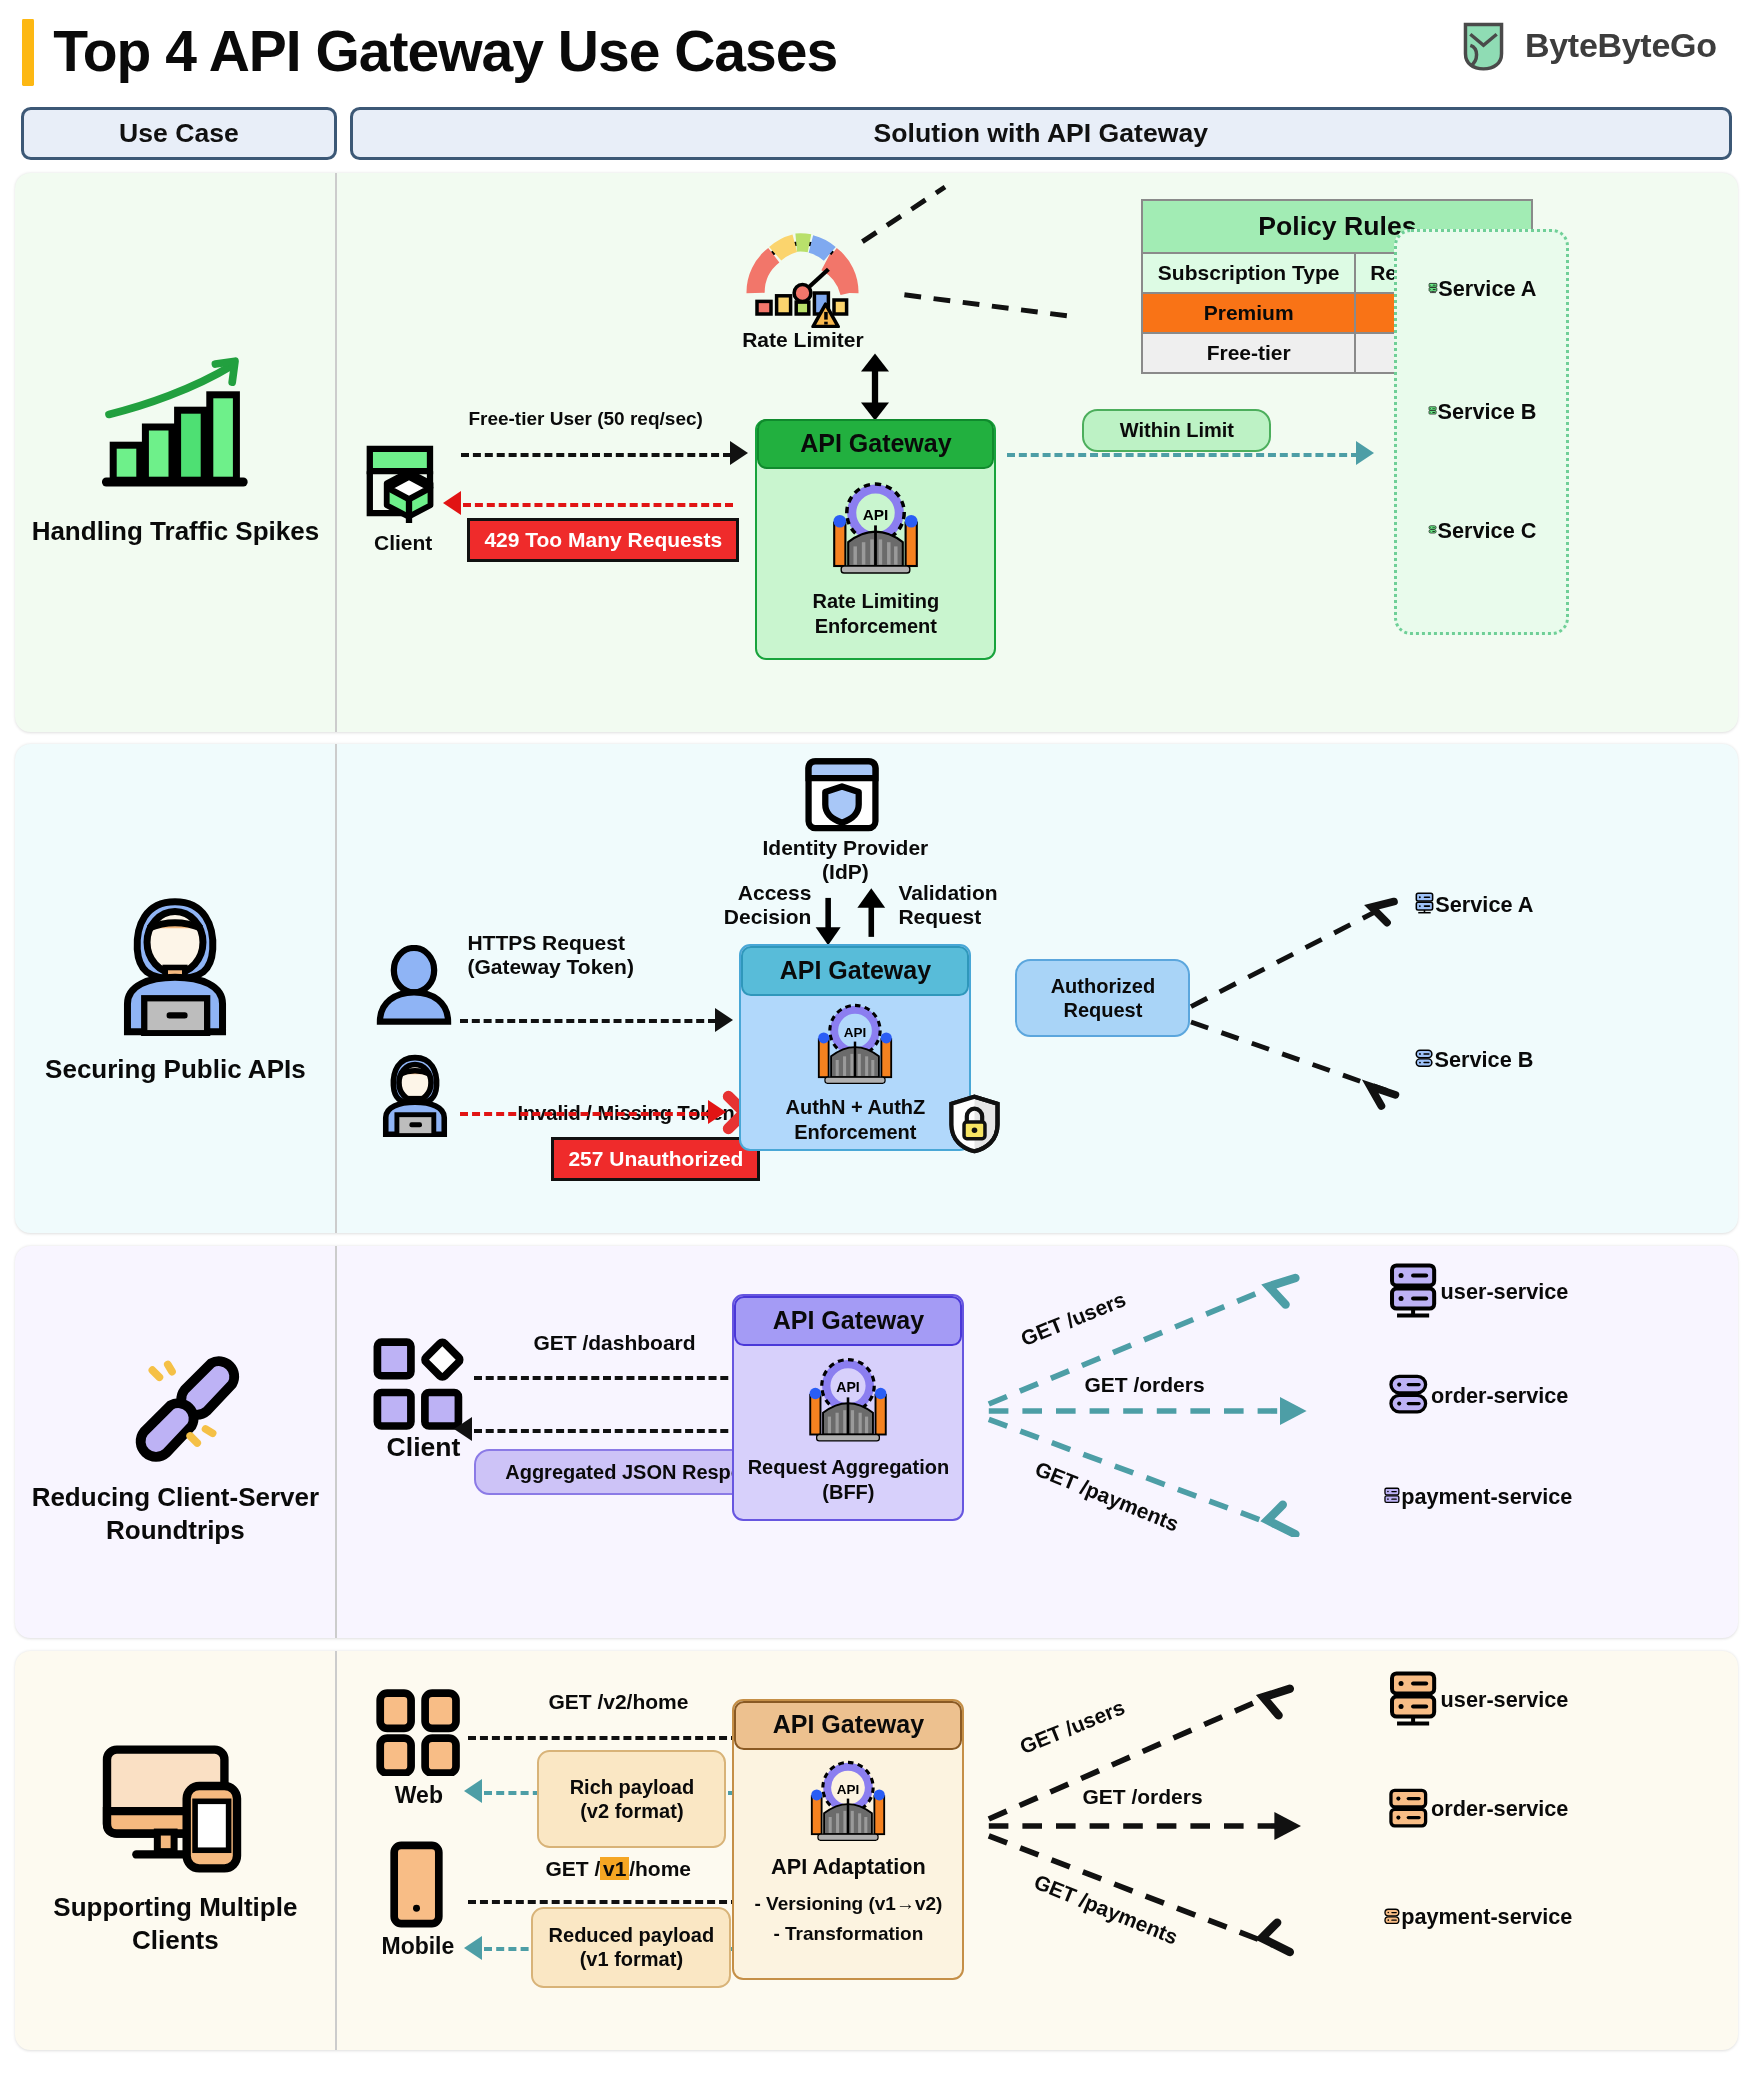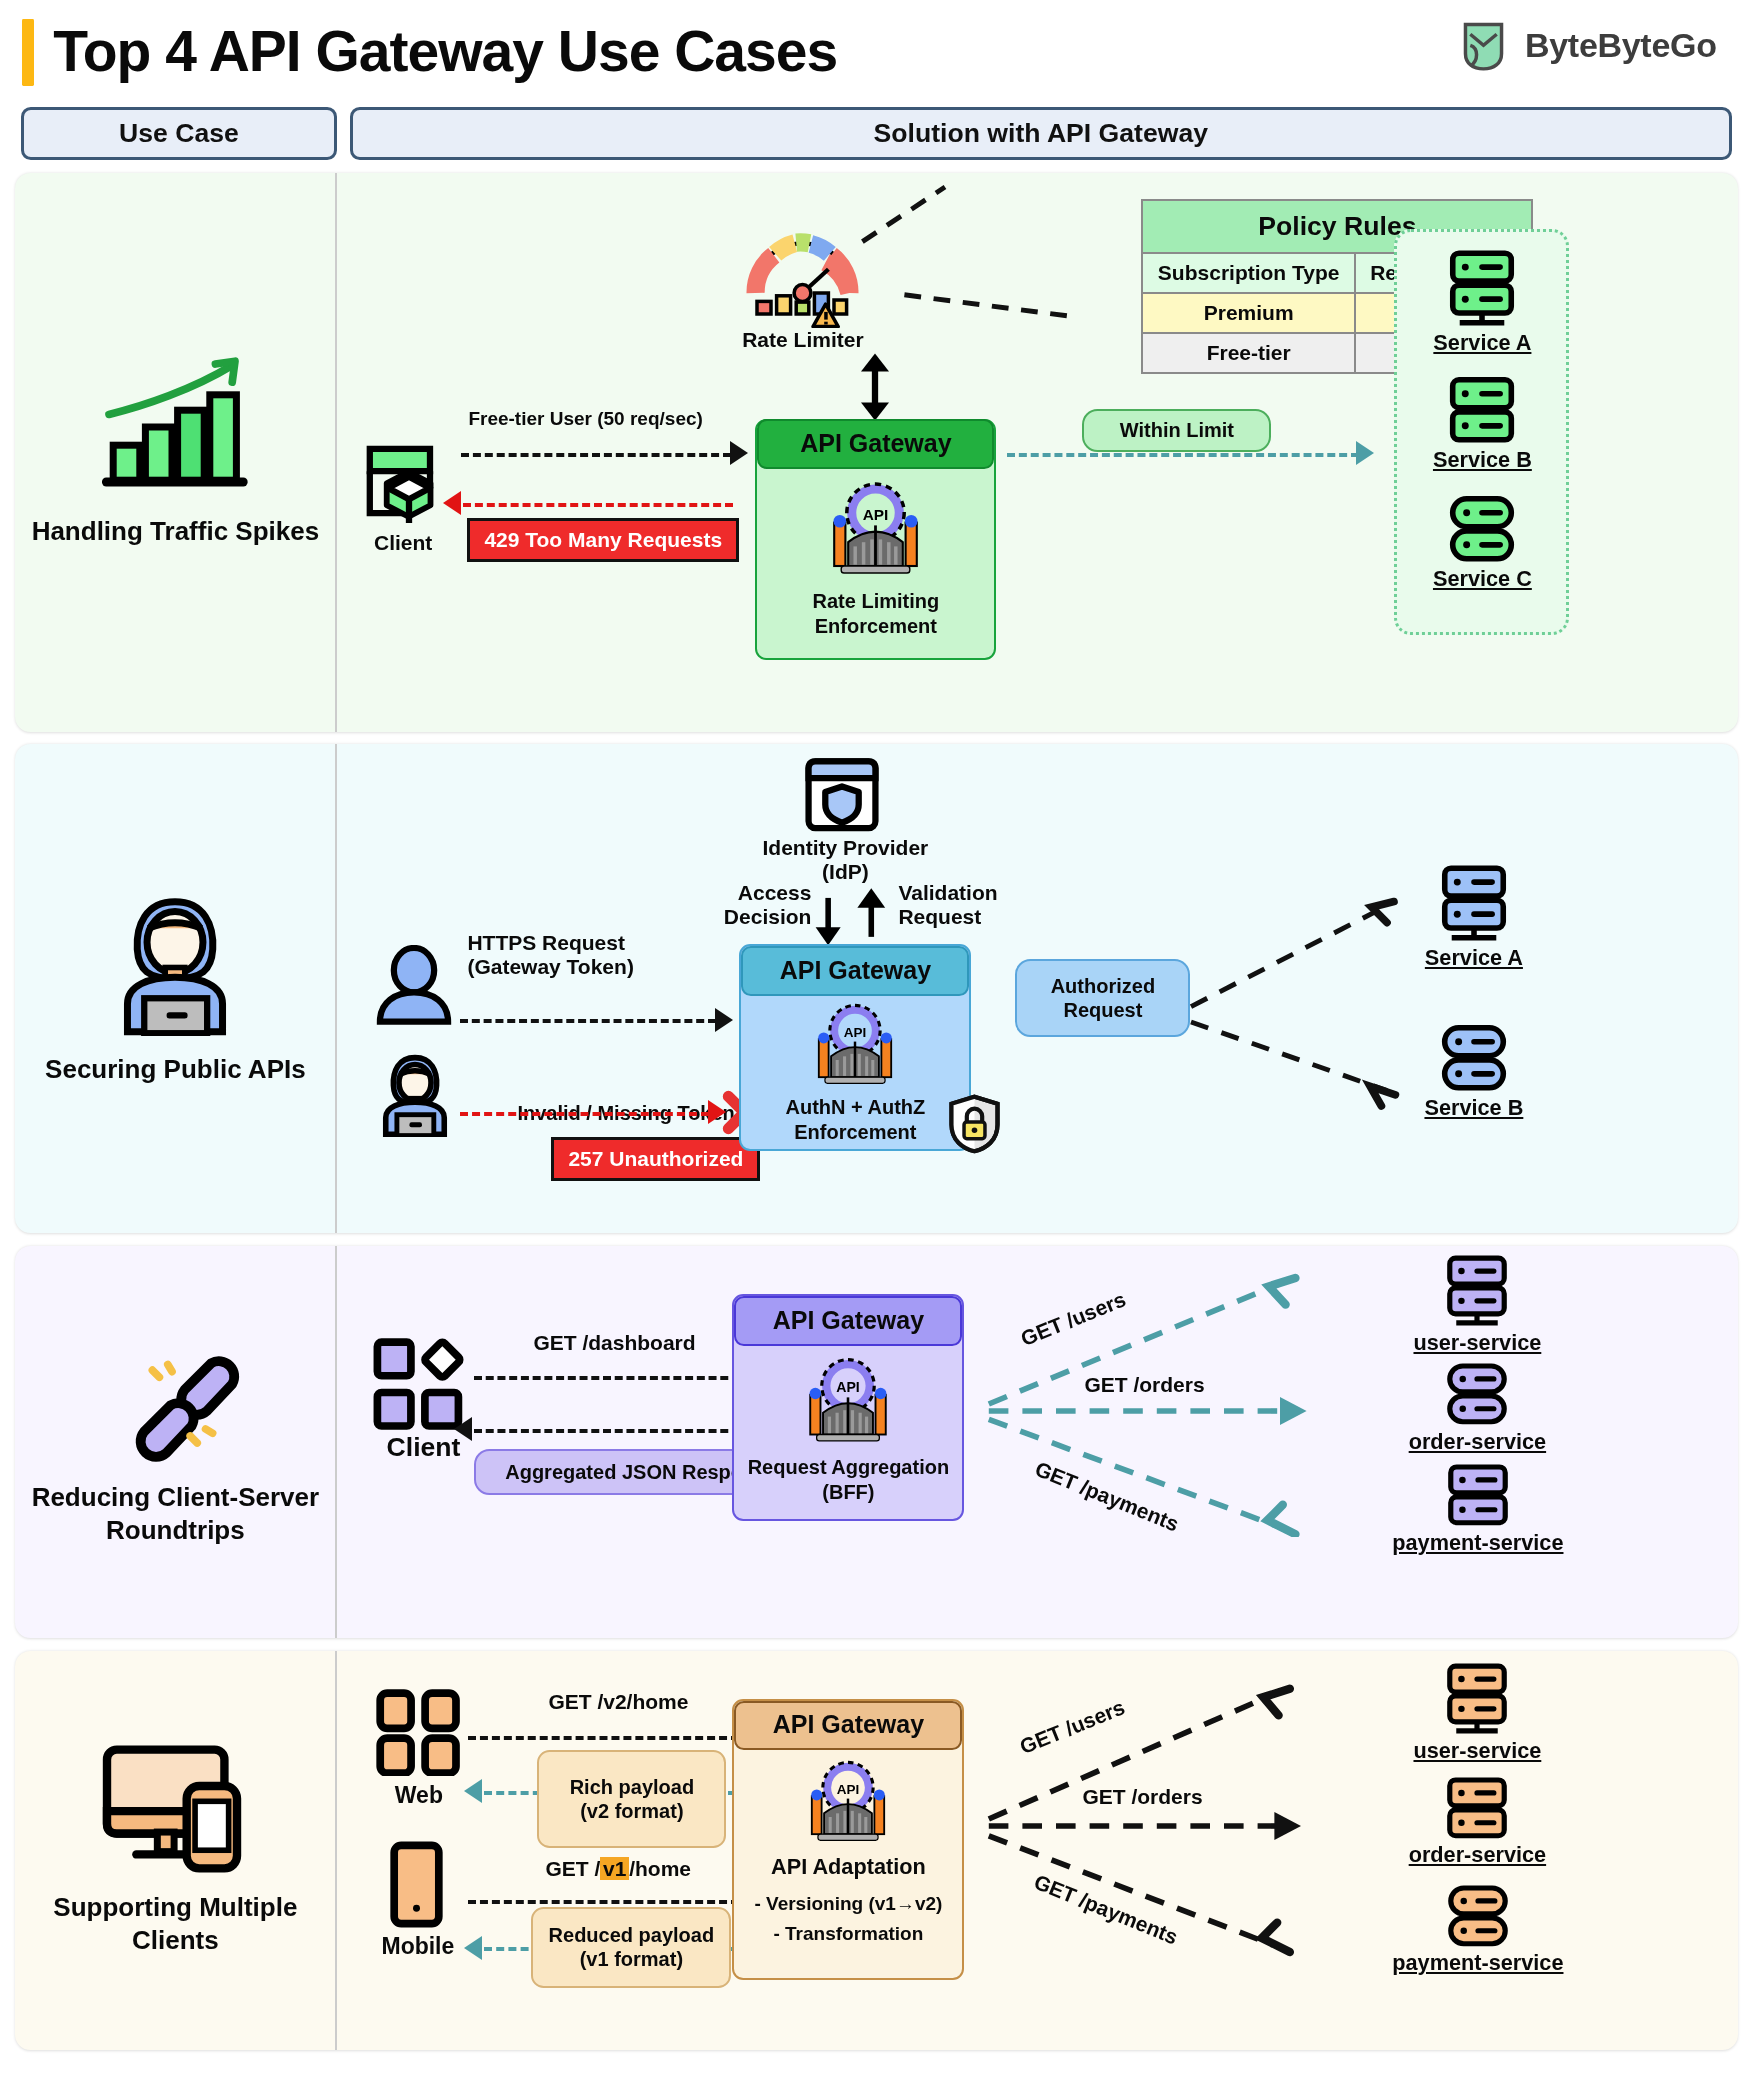--- a/index.html
+++ b/index.html
@@ -65,30 +65,30 @@
   .chip { position:absolute; border-radius:15.4px; font-size:20px; font-weight:700;
           display:flex; align-items:center; justify-content:center; text-align:center; line-height:1.2; }
   .chip-green { background:#bdf2c5; border:2.1px solid #4cae5c; }
   .chip-blue  { background:#a9d4f7; border:2.1px solid #5ba6dd; }
   .chip-purple{ background:#cdc3f7; border:2.1px solid #8b7ae6; }
   .chip-cream { background:#fae7c4; border:2.1px solid #d8b378; border-radius:12.6px; }
   .errbox { position:absolute; background:#ef2b2b; border:3.5px solid #111; color:#fff;
             font-size:21px; font-weight:700; padding:7px 14px; white-space:nowrap; }
 
   
-  .ptable { position:absolute; border:2.1px solid #8a8a8a; border-collapse:collapse; background:#fef9c3; }
+  .ptable { position:absolute; border:2.1px solid #8a8a8a; border-collapse:collapse; background:#f97316; }
   .ptable td, .ptable th { border:2.1px solid #8a8a8a; font-size:21px; font-weight:700; text-align:center; padding:7px 12.6px; }
   .ptable .thead { background:#a2ecb4; font-size:26.6px; padding:9.8px 0; }
   .ptable .sub { background:#ddfbe4; }
   .ptable .alt { background:#efefef; }
 
   
   .svcgroup { position:absolute; border:3.5px dotted #6fcf97; border-radius:17px; background:#e9fbec; }
 
-  .svc { position:absolute; display:flex; flex-direction:column; align-items:center;text-decoration:underline; }
+  .svc { position:absolute; display:flex; align-items:center; }
   .svc .nm { font-size:21.7px; font-weight:700; margin-top:2.8px; white-space:nowrap; }
 
   
   .dash { position:absolute; height:0; border-top:4.9px dashed #111; }
   .dash-red { border-top-color:#e11414; }
   .dash-teal { border-top-color:#4d9ea6; }
 
   .arrowhead { position:absolute; width:0; height:0; }
   .ah-r { border-left:18px solid #111; border-top:12px solid transparent; border-bottom:12px solid transparent; }
   .ah-l { border-right:18px solid #111; border-top:12px solid transparent; border-bottom:12px solid transparent; }

